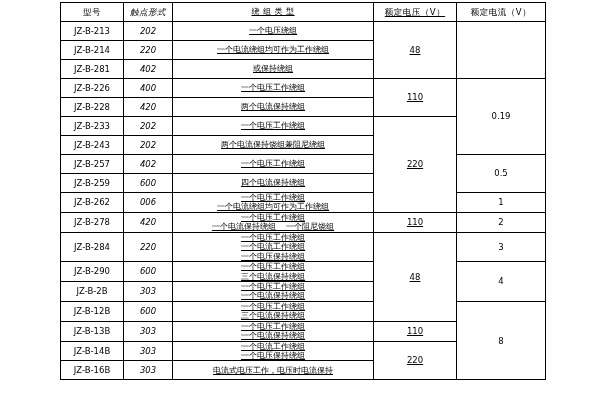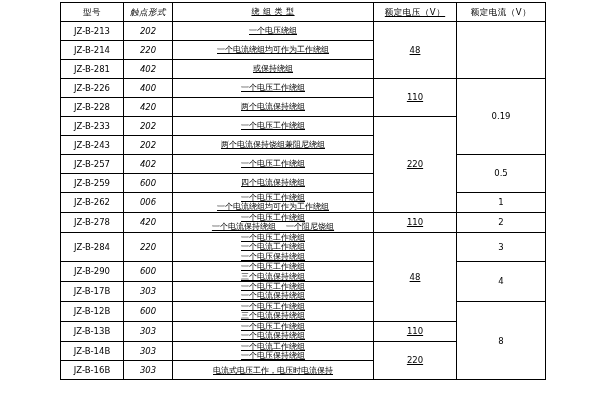--- a/index.html
+++ b/index.html
@@ -191,21 +191,21 @@
         <tr>
           <td class="model">JZ-B-290</td>
           <td class="contact">600</td>
           <td class="winding">
             <span class="wline">一个电压工作绕组</span>
             <span class="wline">三个电流保持绕组</span>
           </td>
           <td class="amp" rowspan="2">4</td>
         </tr>
         <tr>
-          <td class="model">JZ-B-17B</td>
+          <td class="model">JZ-B-2B</td>
           <td class="contact">303</td>
           <td class="winding">
             <span class="wline">一个电压工作绕组</span>
             <span class="wline">一个电流保持绕组</span>
           </td>
         </tr>
         <tr>
           <td class="model">JZ-B-12B</td>
           <td class="contact">600</td>
           <td class="winding">

